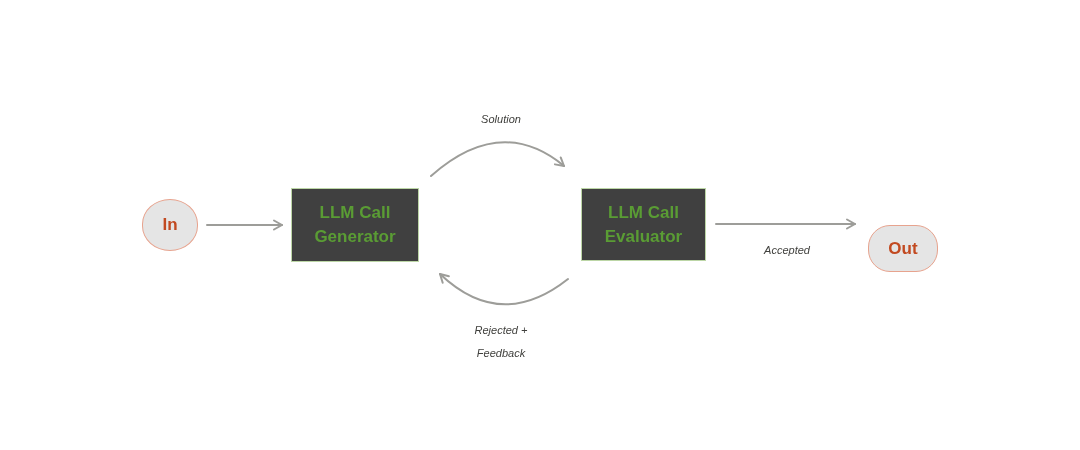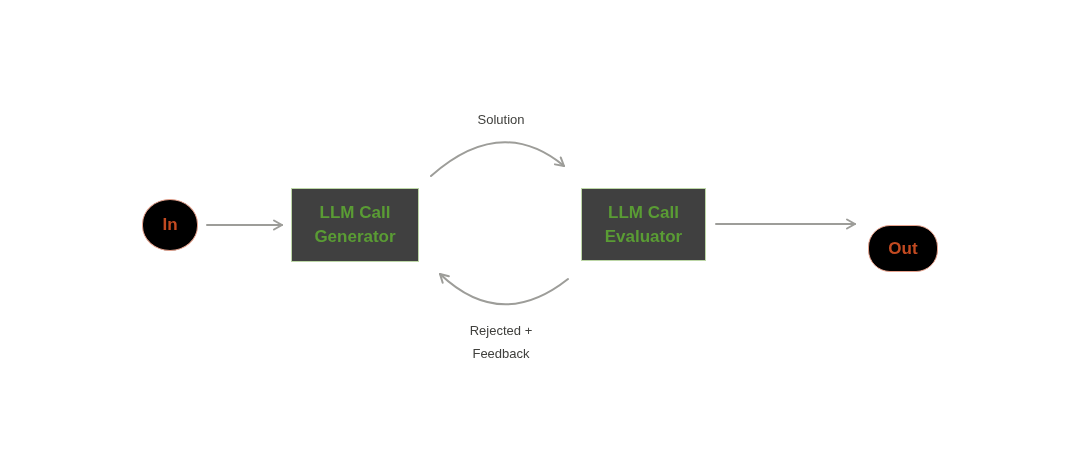--- a/index.html
+++ b/index.html
@@ -24,21 +24,21 @@
     position: absolute;
     display: flex;
     align-items: center;
     justify-content: center;
     text-align: center;
     box-sizing: border-box;
     white-space: pre-line;
     font-weight: 700;
   }
   .terminal {
-    background: #000000;
+    background: #e5e5e5;
     border: 1.5px solid #e7a38e;
     color: #c24a21;
     font-size: 17px;
   }
   .terminal.in {
     left: 142px; top: 199px;
     width: 56px; height: 52px;
     border-radius: 50% 50% 50% 50% / 48% 48% 48% 48%;
   }
   .terminal.out {
@@ -58,24 +58,25 @@
     left: 291px; top: 188px;
     width: 128px; height: 74px;
   }
   .llm-box.evaluator {
     left: 581px; top: 188px;
     width: 125px; height: 73px;
   }
   .edge-label {
     position: absolute;
     color: #40403d;
-    font-size: 13px;
+    font-size: 11px;
     line-height: 23px;
     text-align: center;
     white-space: pre-line;
+    font-style: italic;
   }
   .edge-label.solution   { left: 431px; top: 108px; width: 140px; }
   .edge-label.accepted   { left: 717px; top: 239px; width: 140px; }
   .edge-label.rejected   { left: 421px; top: 319px; width: 160px; text-align: center; }
 </style>
 </head>
 <body>
 
 <div class="stage">
 
@@ -108,17 +109,18 @@
     <span>LLM Call
 Evaluator</span>
   </div>
 
   <div class="node terminal out">
     <span>Out</span>
   </div>
 
   <div class="edge-label solution">Solution</div>
 
+  <div class="edge-label accepted">Accepted</div>
 
   <div class="edge-label rejected">Rejected +
 Feedback</div>
 
 </div>
 
 </body></html>

